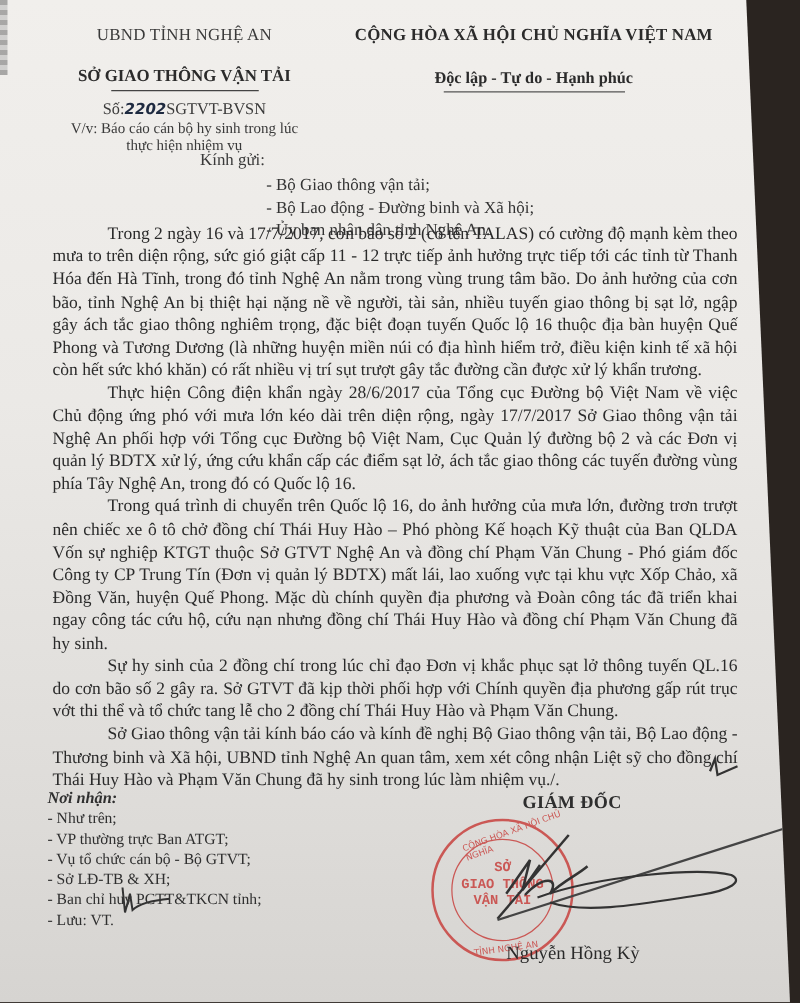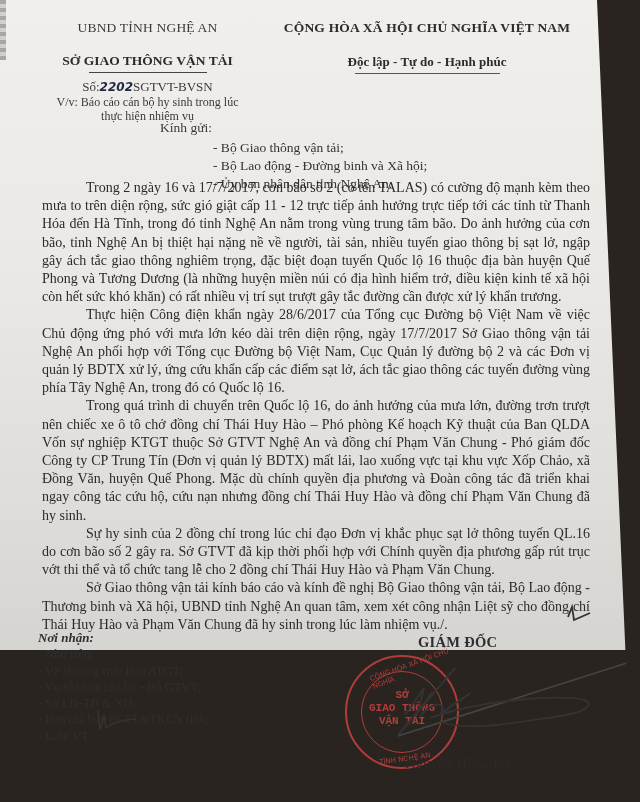--- a/index.html
+++ b/index.html
@@ -3,21 +3,21 @@
 <meta charset="utf-8">
 <style>
   html, body { margin: 0; padding: 0; }
   body {
     width: 640px; height: 802px; overflow: hidden; position: relative;
     background: #2a2420;
     font-family: "Liberation Serif", "DejaVu Serif", serif;
     color: #2b2b2b;
   }
   .paper {
-    position: absolute; left: 0; top: 0; width: 640px; height: 650px;
+    position: absolute; left: 0; top: 0; width: 640px; height: 802px;
     background: linear-gradient(180deg, #f1efec 0%, #ebe9e6 40%, #dedcd9 80%, #d6d4d1 100%);
     clip-path: polygon(0 0, 597px 0, 632px 802px, 0 802px);
   }
   .corner-shadow {
     position: absolute; left: 0; top: 0; width: 6px; height: 60px;
     background: repeating-linear-gradient(180deg, #777 0 4px, #bbb 4px 8px);
     opacity: .6;
   }
   .abs { position: absolute; white-space: nowrap; }
   .hdr-left { left: 40px; top: 20px; width: 215px; text-align: center; }

